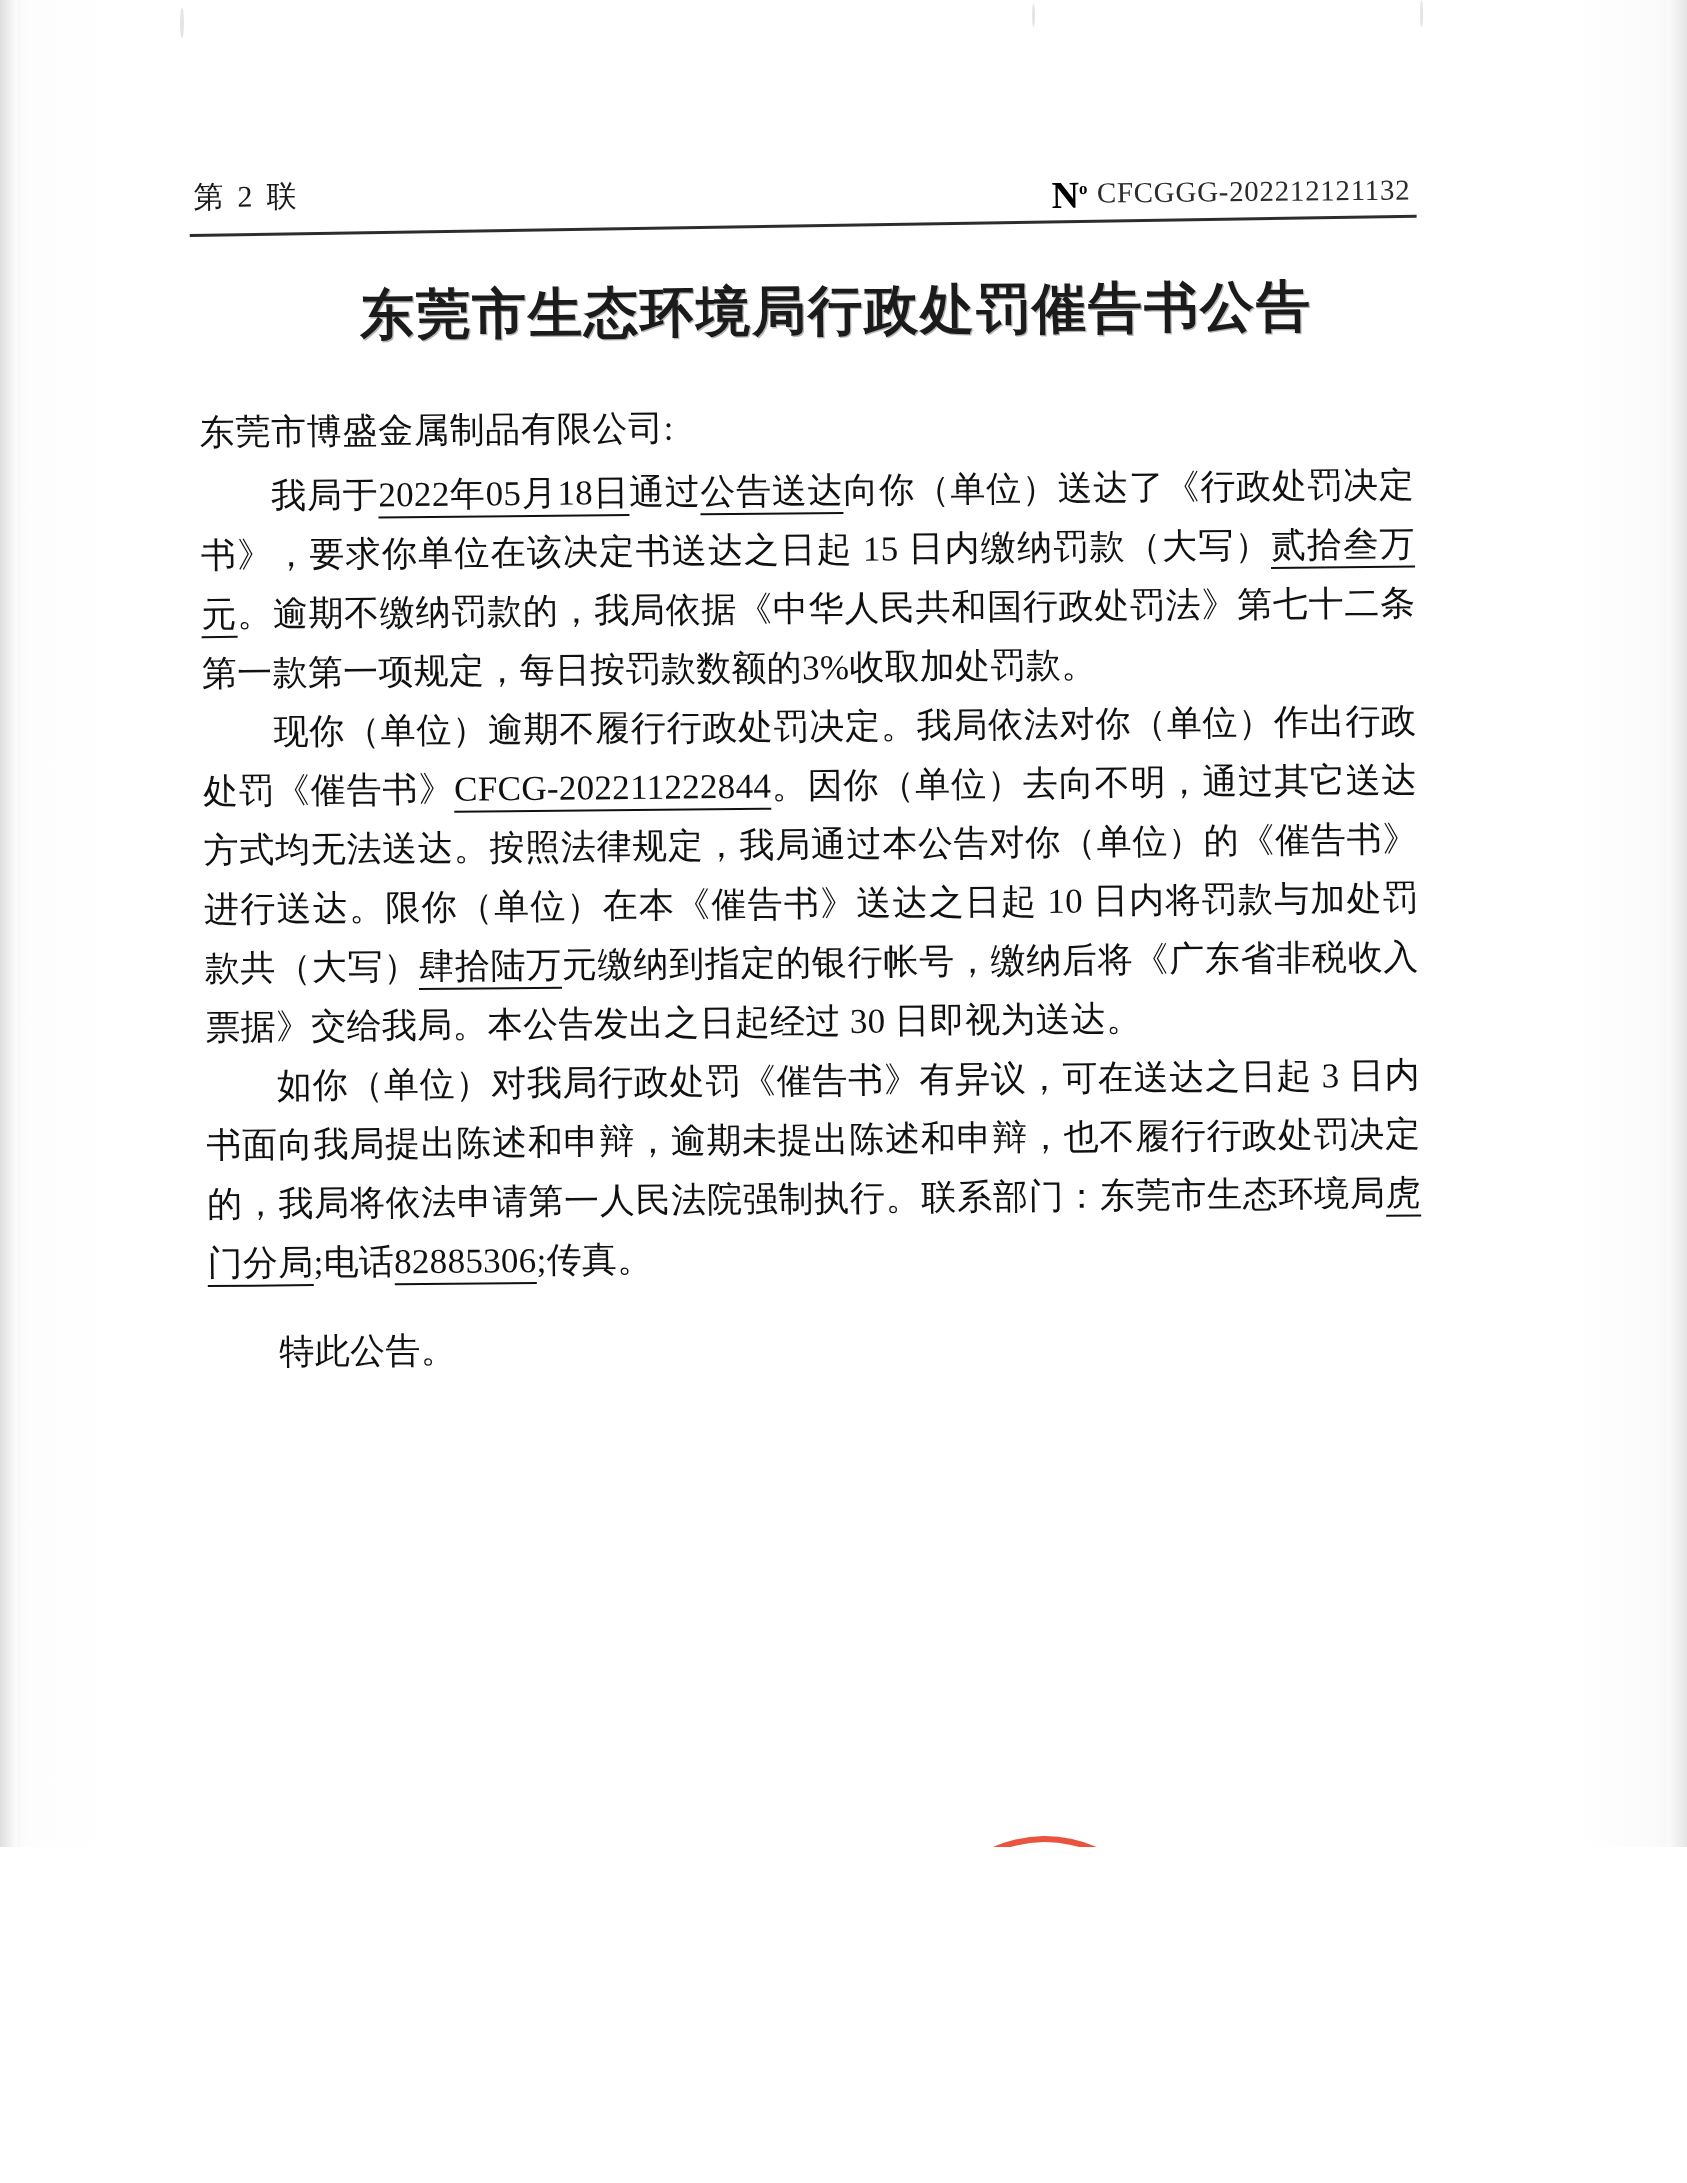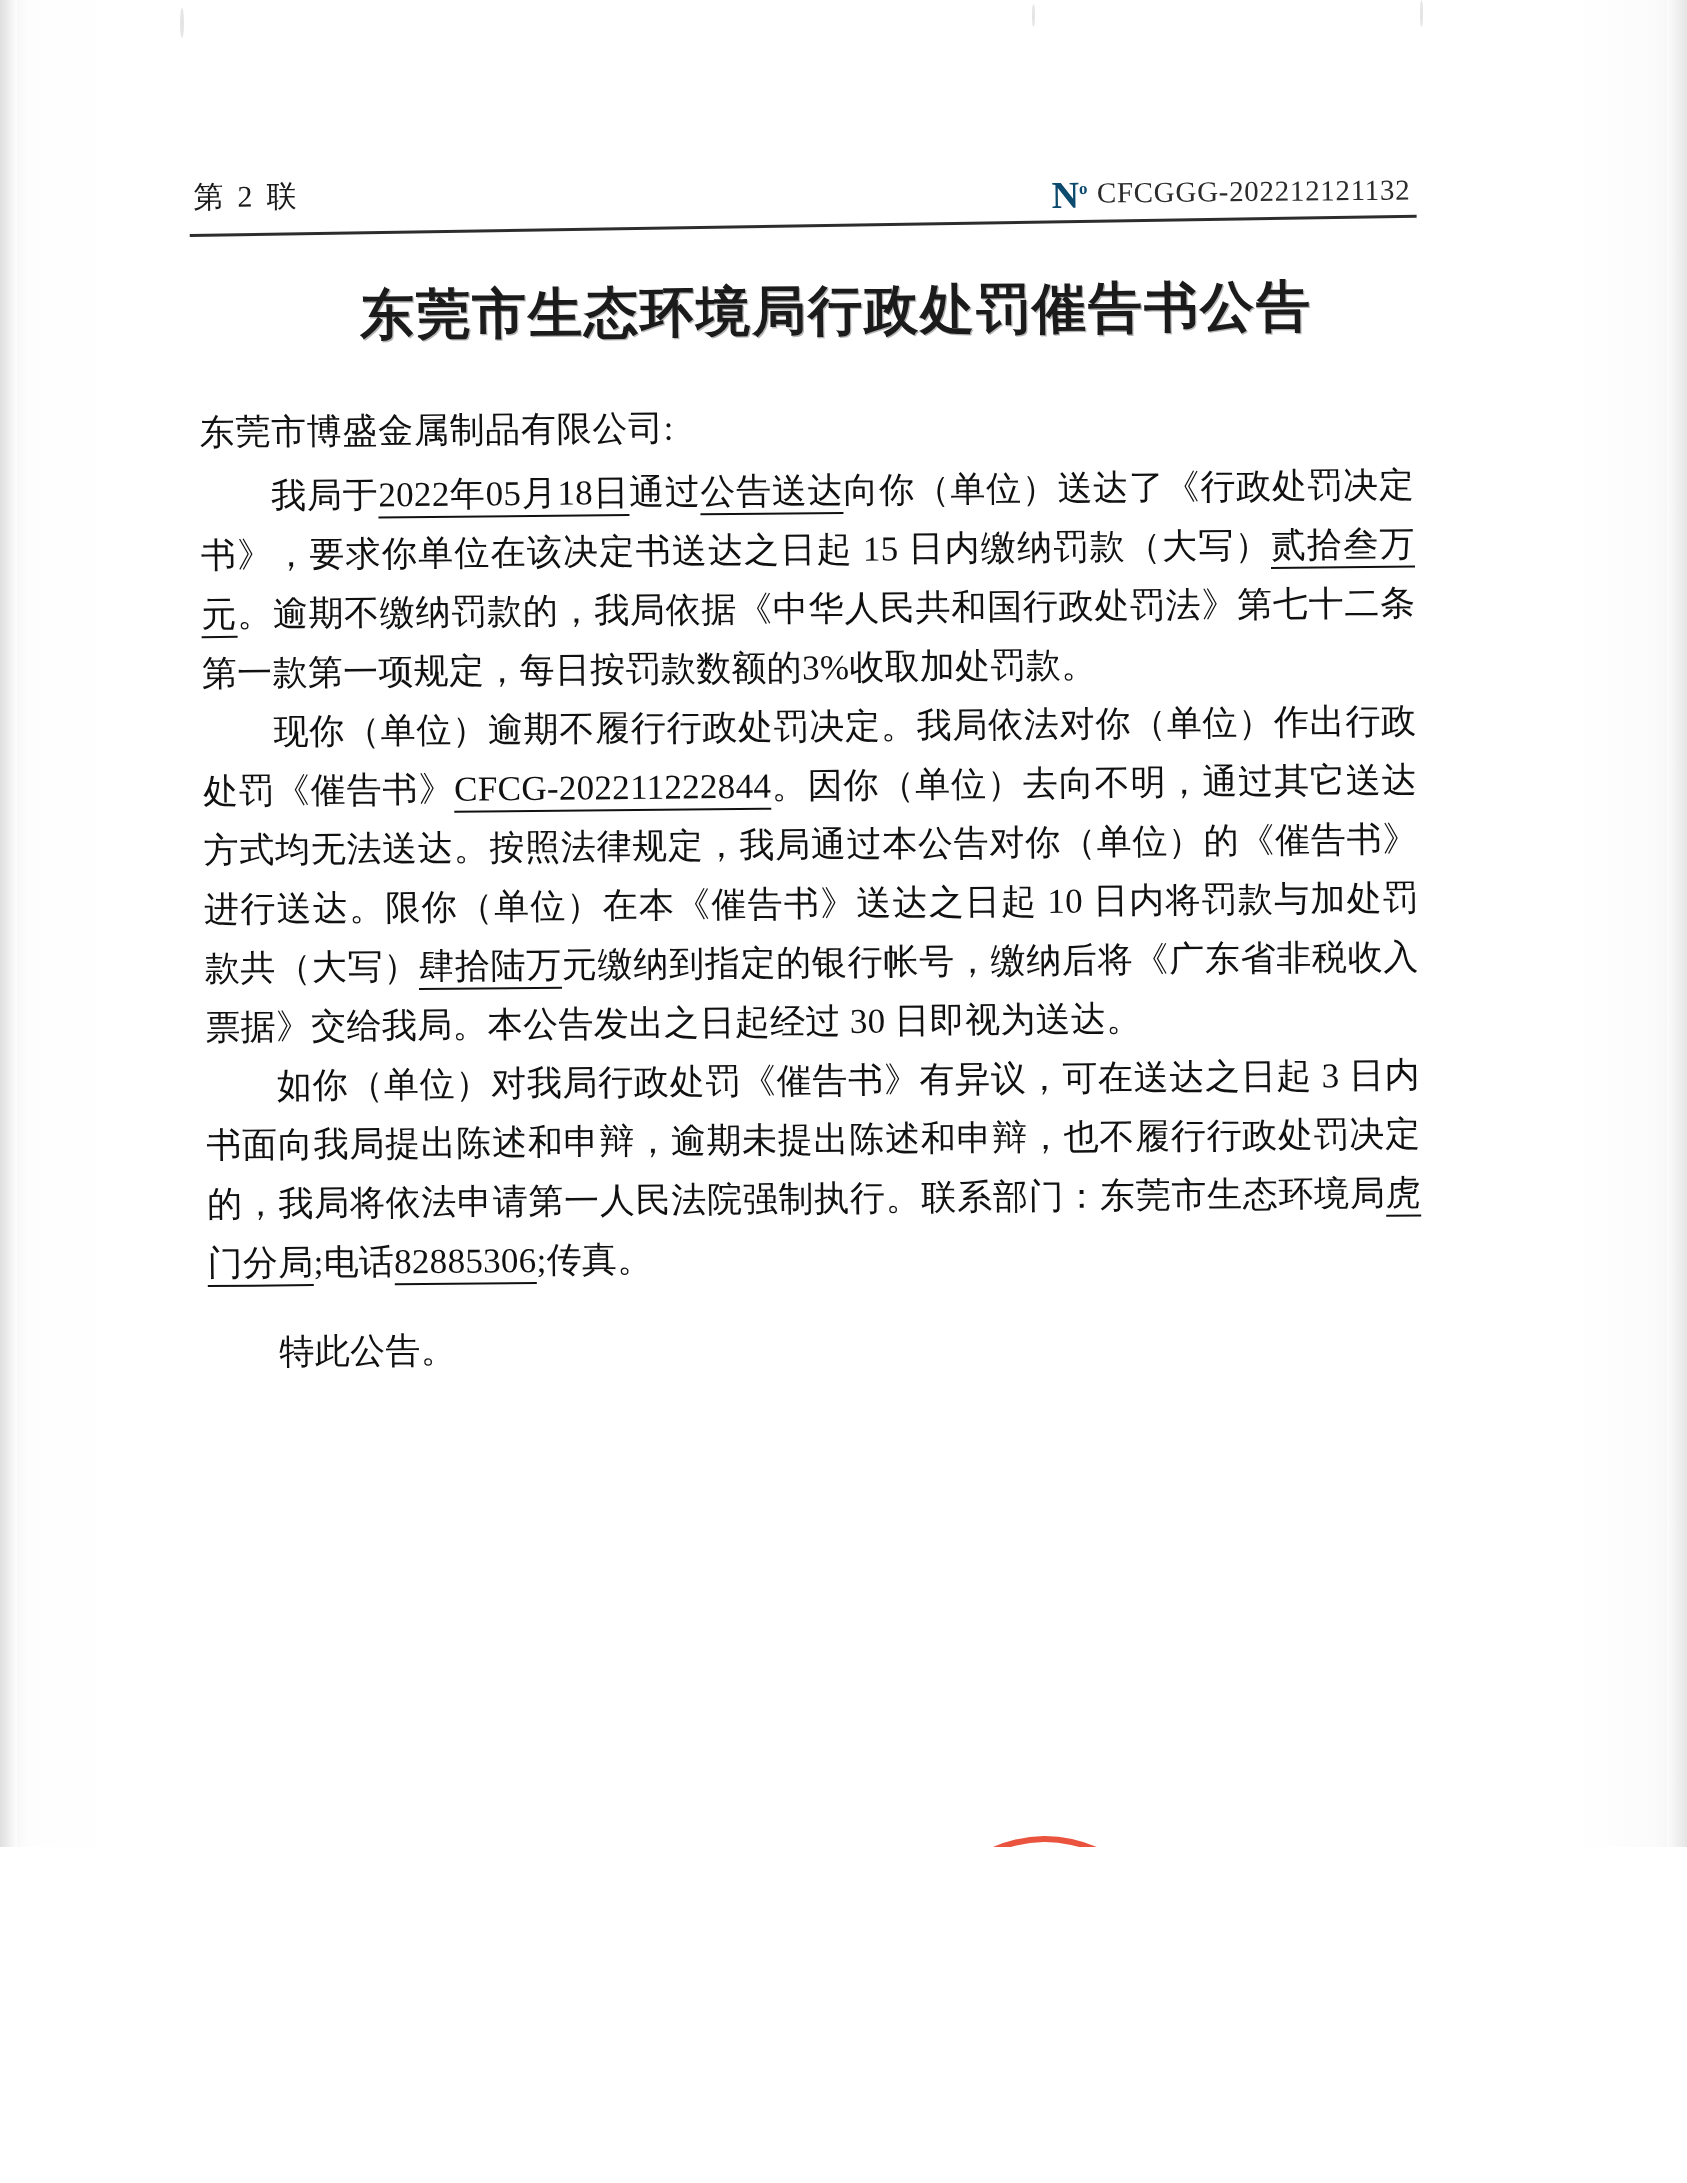--- a/index.html
+++ b/index.html
@@ -73,21 +73,21 @@
   }
   .serial-block {
     display: flex;
     align-items: flex-end;
     gap: 9.3px;
     white-space: nowrap;
   }
   .serial-no {
     font-size: 38px;
     font-weight: 700;
-    color: #0c4a6e;
+    color: #000000;
     font-family: "Liberation Serif", "DejaVu Serif", serif;
     line-height: .9;
     position: relative;
     top: 2.6px;
   }
   .serial-no sup {
     font-size: 17px;
     vertical-align: super;
   }
   .serial-value {

